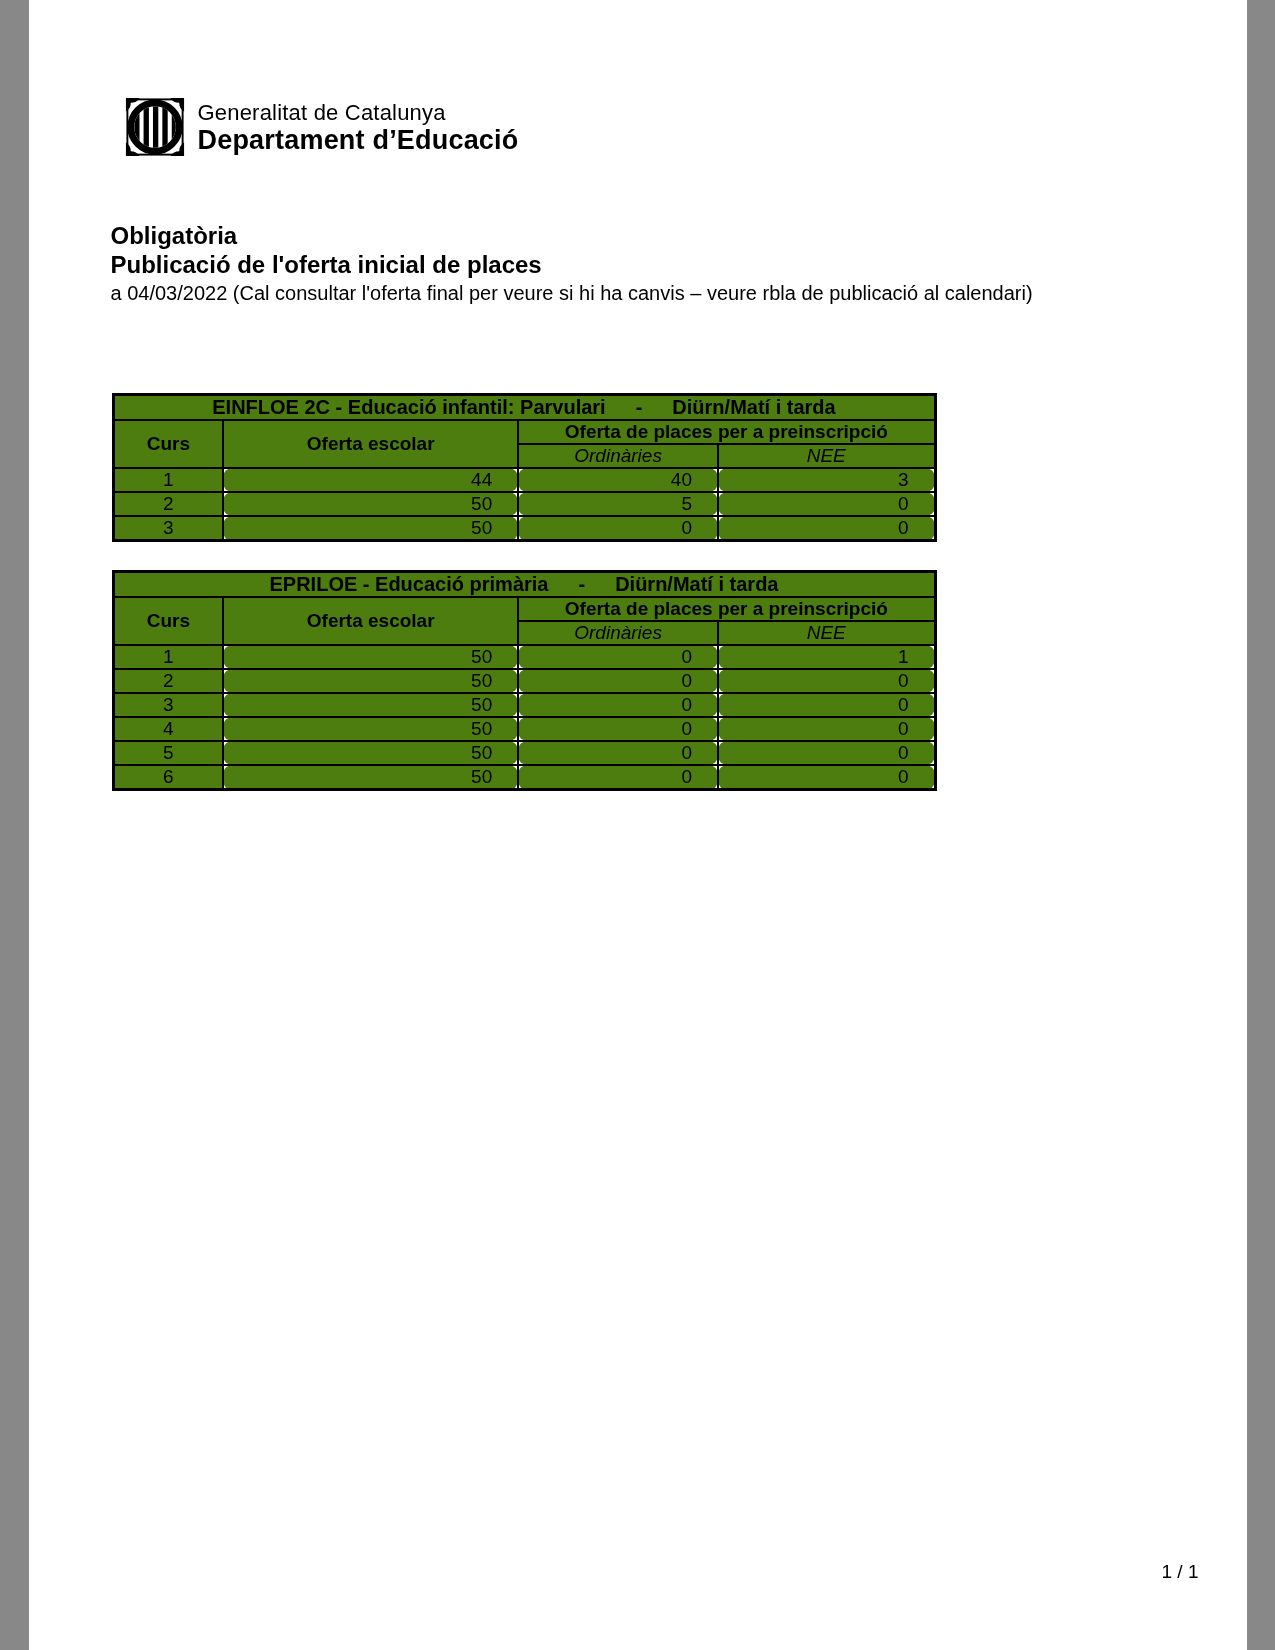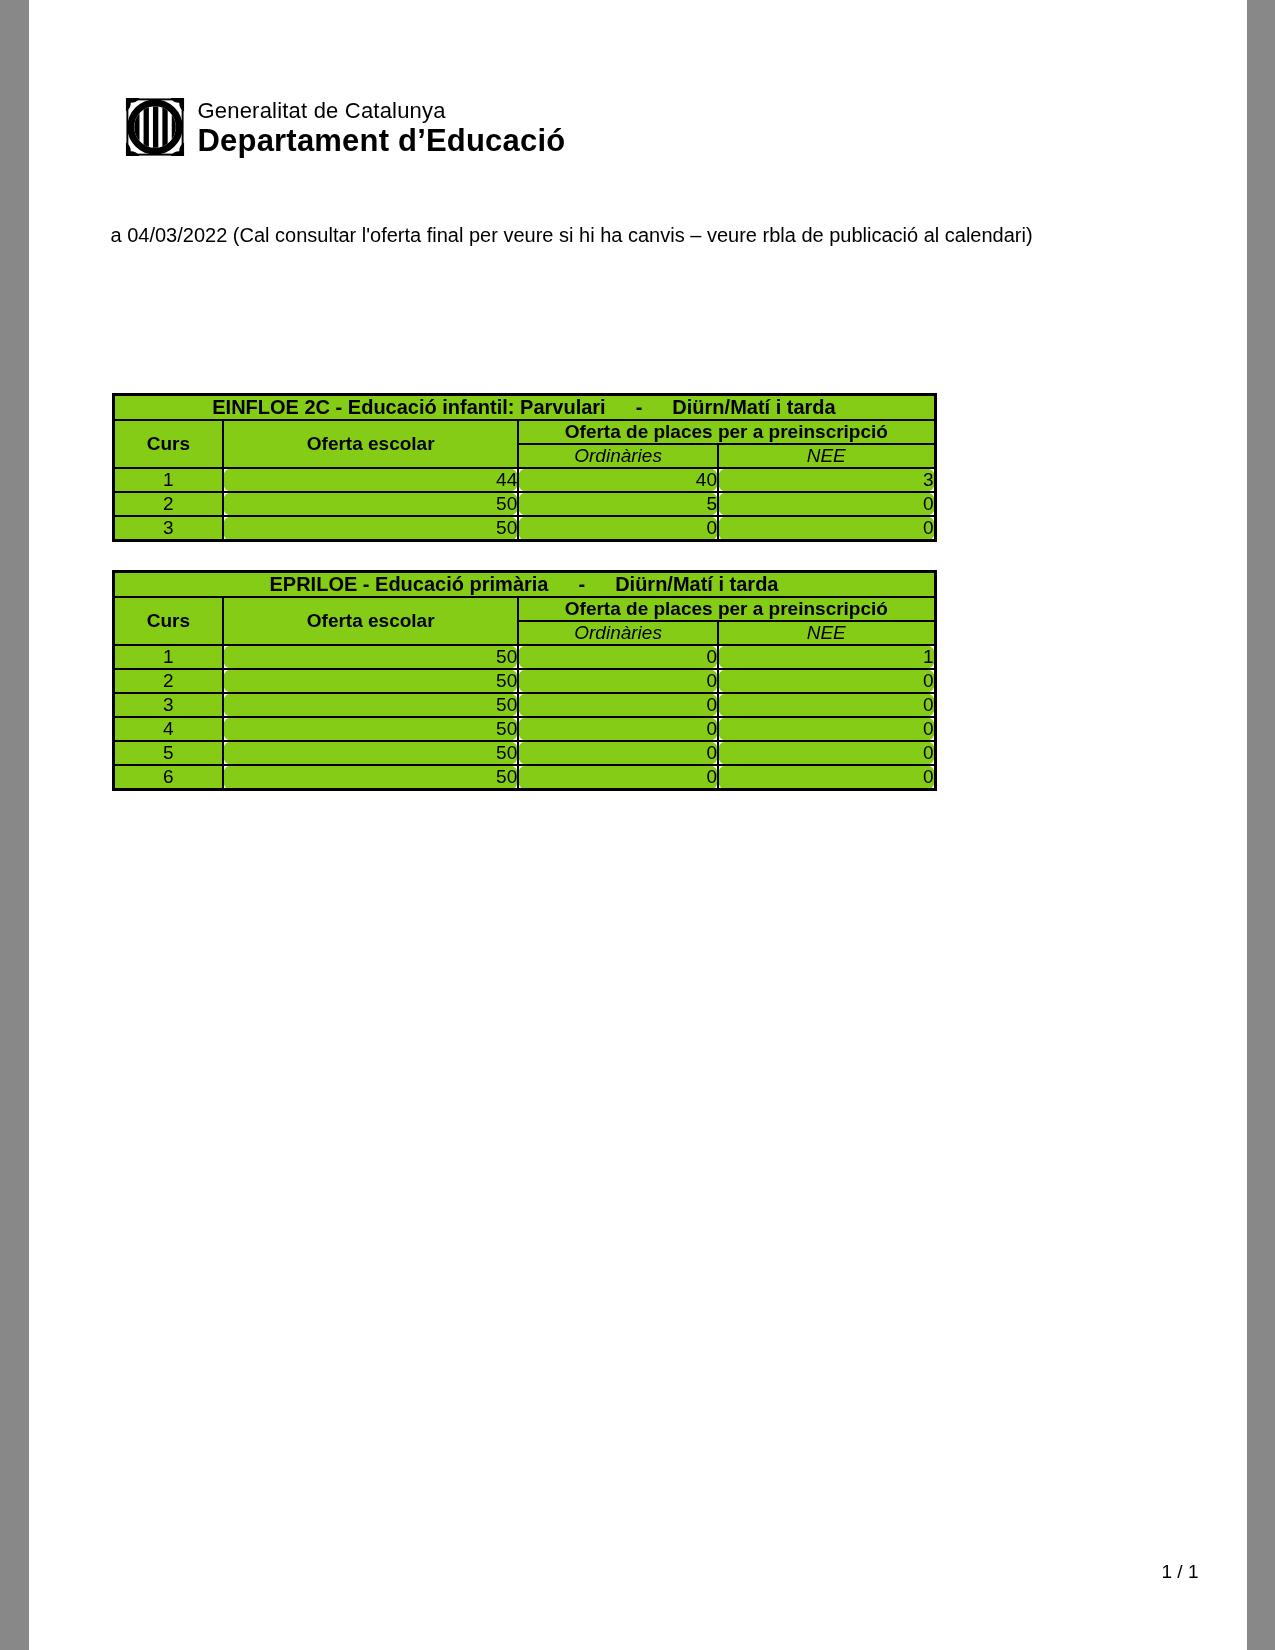--- a/index.html
+++ b/index.html
@@ -20,21 +20,21 @@
     position: absolute;
     left: 95px;
     top: 96px;
     display: flex;
     align-items: center;
     gap: 12px;
   }
   .brand-seal { width: 62px; height: 62px; flex: 0 0 auto; }
   .brand-text { line-height: 1.15; padding-top: 2px; }
   .brand-org  { font-size: 22px; font-weight: 400; letter-spacing: 0.2px; }
-  .brand-dept { font-size: 31px; font-weight: 700; letter-spacing: 0.2px; }
+  .brand-dept { font-size: 27px; font-weight: 700; letter-spacing: 0.2px; }
 
   .school-block {
     position: absolute;
     left: 687px;
     top: 92px;
     font-size: 21px;
     line-height: 26px;
   }
 
   
@@ -58,23 +58,23 @@
   #table-2 { top: 570px; }
 
   .col-curs   { width: 13.4%; }
   .col-oferta { width: 35.9%; }
   .col-ord    { width: 24.3%; }
   .col-nee    { width: 26.4%; }
 
   table.offer-table td {
     border: 2px solid #000;
     vertical-align: middle;
-    padding: 0 0;
+    padding: 0 25px;
     height: 23px;
-    background: #84cc16;
+    background: #4d7c0f;
   }
   td.title-cell {
     background: #f1f1f1;
     border-bottom: 4px solid #000;
     height: 28px;
     font-weight: 700;
     font-size: 20px;
   }
   .title-flex {
     display: flex;
@@ -141,20 +141,22 @@
       </g>
     </svg>
     <div class="brand-text">
       <div class="brand-org">Generalitat de Catalunya</div>
       <div class="brand-dept">Departament d’Educació</div>
     </div>
   </div>
 
 
   <div class="doc-titles">
+    <div class="doc-kind">Obligatòria</div>
+    <div class="doc-title">Publicació de l'oferta inicial de places</div>
     <div class="doc-sub"><span class="it">a 04/03/2022 (</span><span>Cal consultar l'oferta final per veure si hi ha canvis – veure rbla de publicació al calendari</span><span class="it">)</span></div>
   </div>
 
   <table class="offer-table" id="table-1">
     <colgroup>
         <col class="col-curs">
         <col class="col-oferta">
         <col class="col-ord">
         <col class="col-nee">
       </colgroup>

